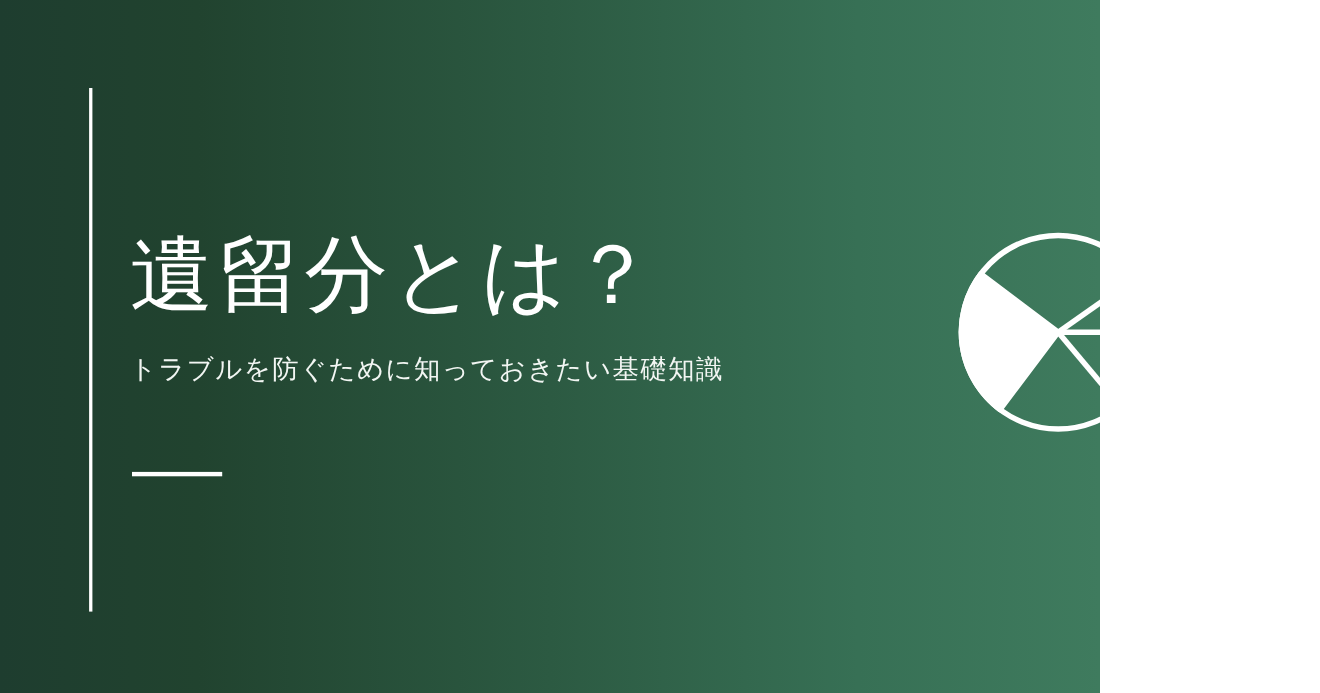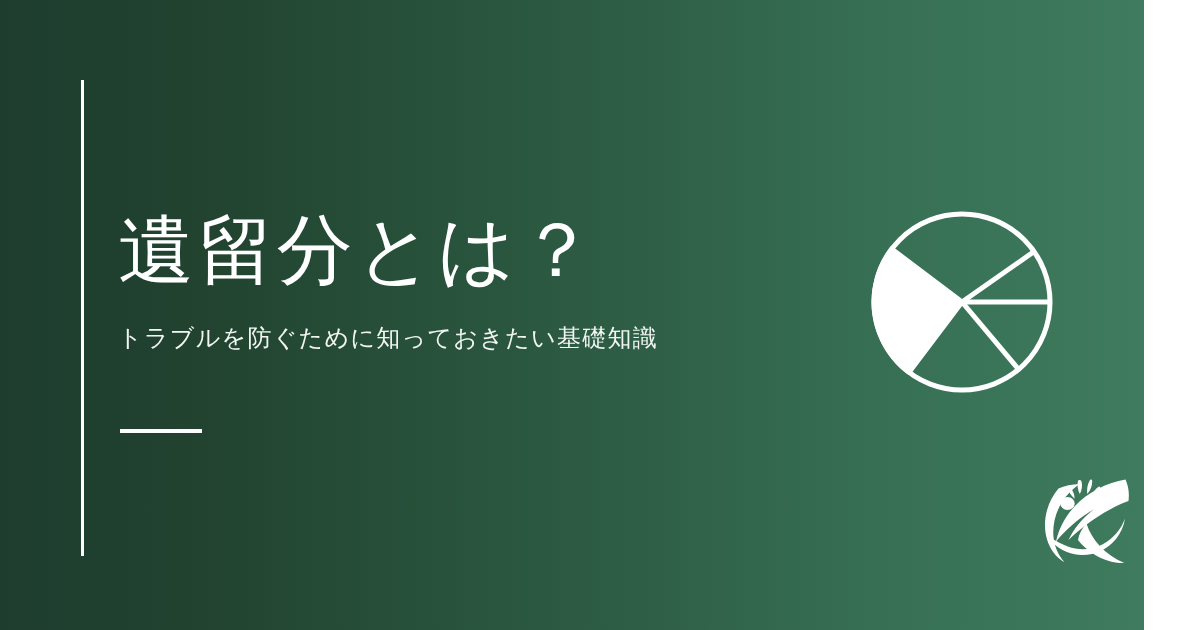--- a/index.html
+++ b/index.html
@@ -8,21 +8,21 @@
   }
   body {
     width: 1200px;
     height: 630px;
     overflow: hidden;
     font-family: "Liberation Serif", "DejaVu Serif", serif;
   }
 
   #card {
     position: relative;
-    width: 1144px;
+    width: 1000px;
     height: 630px;
     background: linear-gradient(90deg, #1e3d2f 0%, #21432f 18%, #2c5a42 50%, #377055 78%, #3f7b5e 100%);
     overflow: hidden;
   }
 
   
   #accent-rule {
     position: absolute;
     left: 81px;
     top: 80px;
@@ -46,21 +46,21 @@
     font-size: 76px;
     line-height: 1.18;
     letter-spacing: 0.045em;
     color: #ffffff;
     white-space: nowrap;
   }
 
   #page-subtitle {
     margin: 0;
     padding-top: 26px;
-    font-family: Liberation Serif, serif;
+    font-family: Liberation Mono, monospace;
     font-weight: 400;
     font-size: 24px;
     line-height: 1.4;
     letter-spacing: 0.055em;
     color: #f2f6f3;
     white-space: nowrap;
   }
 
   
   #divider-dash {

